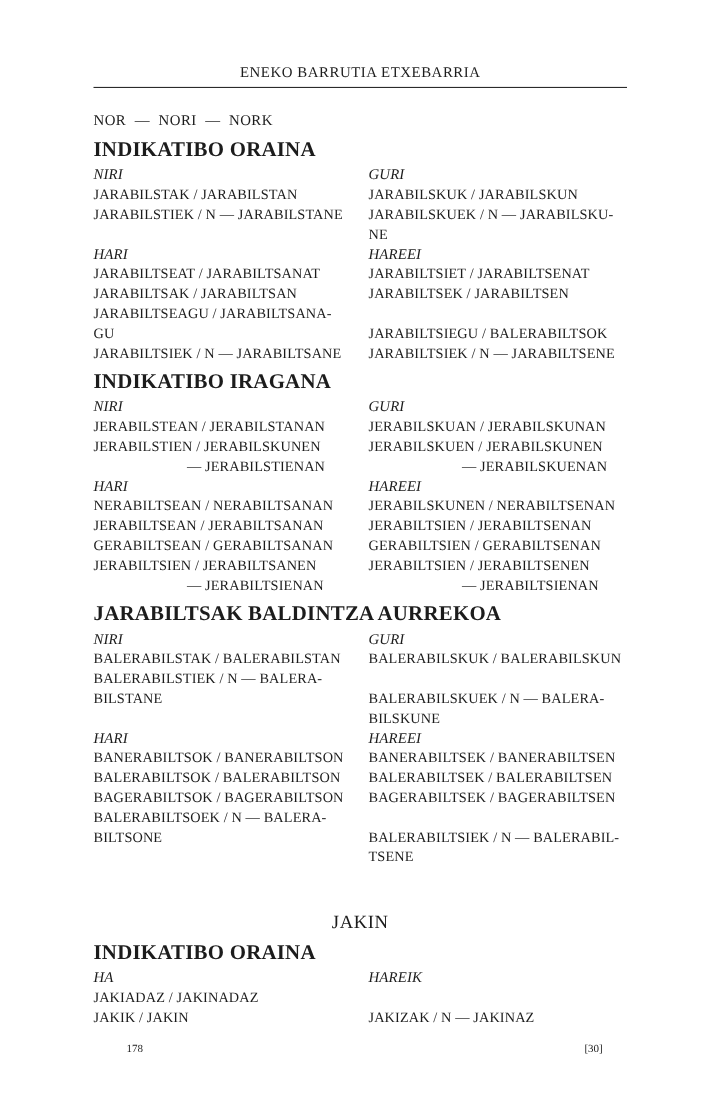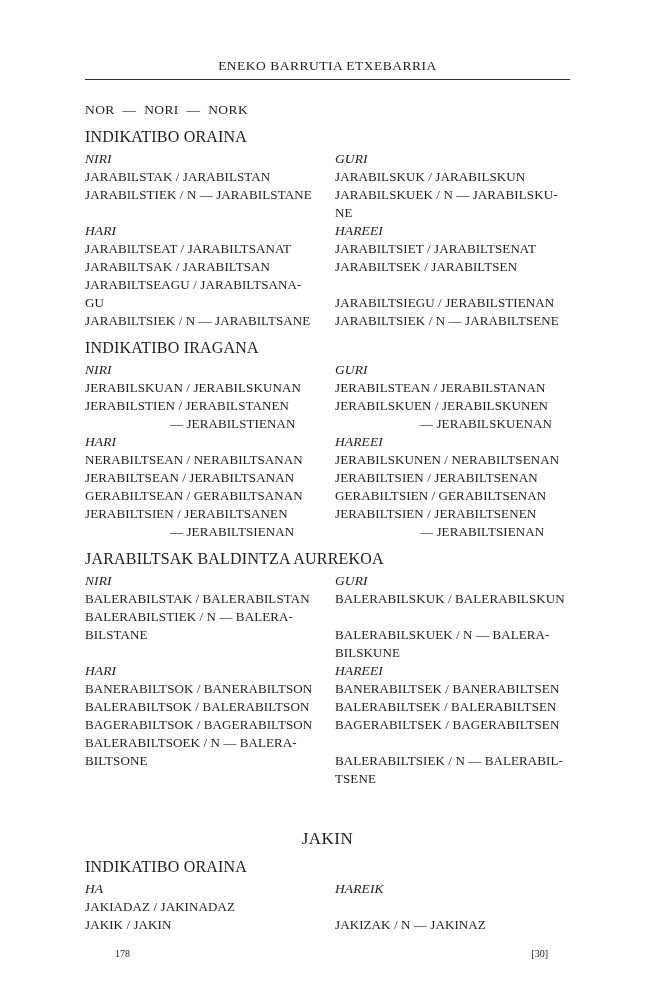--- a/index.html
+++ b/index.html
@@ -38,22 +38,22 @@
     margin-top: 21px;
     font-size: 13.5px;
     line-height: 18px;
     letter-spacing: 0.4px;
     word-spacing: 4px;
     white-space: nowrap;
   }
   .section { margin: 0; }
   .section-heading {
     margin-top: 9px;
-    font-weight: normal;
-    font-size: 16px;
+    font-weight: bold;
+    font-size: 19px;
     line-height: 18px;
     letter-spacing: 0.2px;
     white-space: nowrap;
   }
   .rows { margin-top: 4px; }
   .verb-row {
     display: grid;
     grid-template-columns: 230px 1fr;
     line-height: 18px;
     font-size: 13px;
@@ -129,41 +129,41 @@
           <div class="verb-row normal">
             <span class="verb-cell">JARABILTSAK / JARABILTSAN</span>
             <span class="verb-cell">JARABILTSEK / JARABILTSEN</span>
           </div>
           <div class="verb-row normal">
             <span class="verb-cell">JARABILTSEAGU / JARABILTSANA-</span>
             <span class="verb-cell"></span>
           </div>
           <div class="verb-row normal">
             <span class="verb-cell">GU</span>
-            <span class="verb-cell">JARABILTSIEGU / JERABILSTIENAN</span>
+            <span class="verb-cell">JARABILTSIEGU / BALERABILTSOK</span>
           </div>
           <div class="verb-row normal">
             <span class="verb-cell">JARABILTSIEK / N — JARABILTSANE</span>
             <span class="verb-cell">JARABILTSIEK / N — JARABILTSENE</span>
           </div>
         </div>
       </div>
       <div class="section">
         <div class="section-heading">INDIKATIBO IRAGANA</div>
         <div class="rows">
           <div class="verb-row label">
             <span class="verb-cell">NIRI</span>
             <span class="verb-cell">GURI</span>
           </div>
           <div class="verb-row normal">
+            <span class="verb-cell">JERABILSTEAN / JERABILSTANAN</span>
             <span class="verb-cell">JERABILSKUAN / JERABILSKUNAN</span>
-            <span class="verb-cell">JERABILSTEAN / JERABILSTANAN</span>
-          </div>
-          <div class="verb-row normal">
-            <span class="verb-cell">JERABILSTIEN / JERABILSTANEN</span>
+          </div>
+          <div class="verb-row normal">
+            <span class="verb-cell">JERABILSTIEN / JERABILSKUNEN</span>
             <span class="verb-cell">JERABILSKUEN / JERABILSKUNEN</span>
           </div>
           <div class="verb-row indent">
             <span class="verb-cell">— JERABILSTIENAN</span>
             <span class="verb-cell">— JERABILSKUENAN</span>
           </div>
           <div class="verb-row label">
             <span class="verb-cell">HARI</span>
             <span class="verb-cell">HAREEI</span>
           </div>

